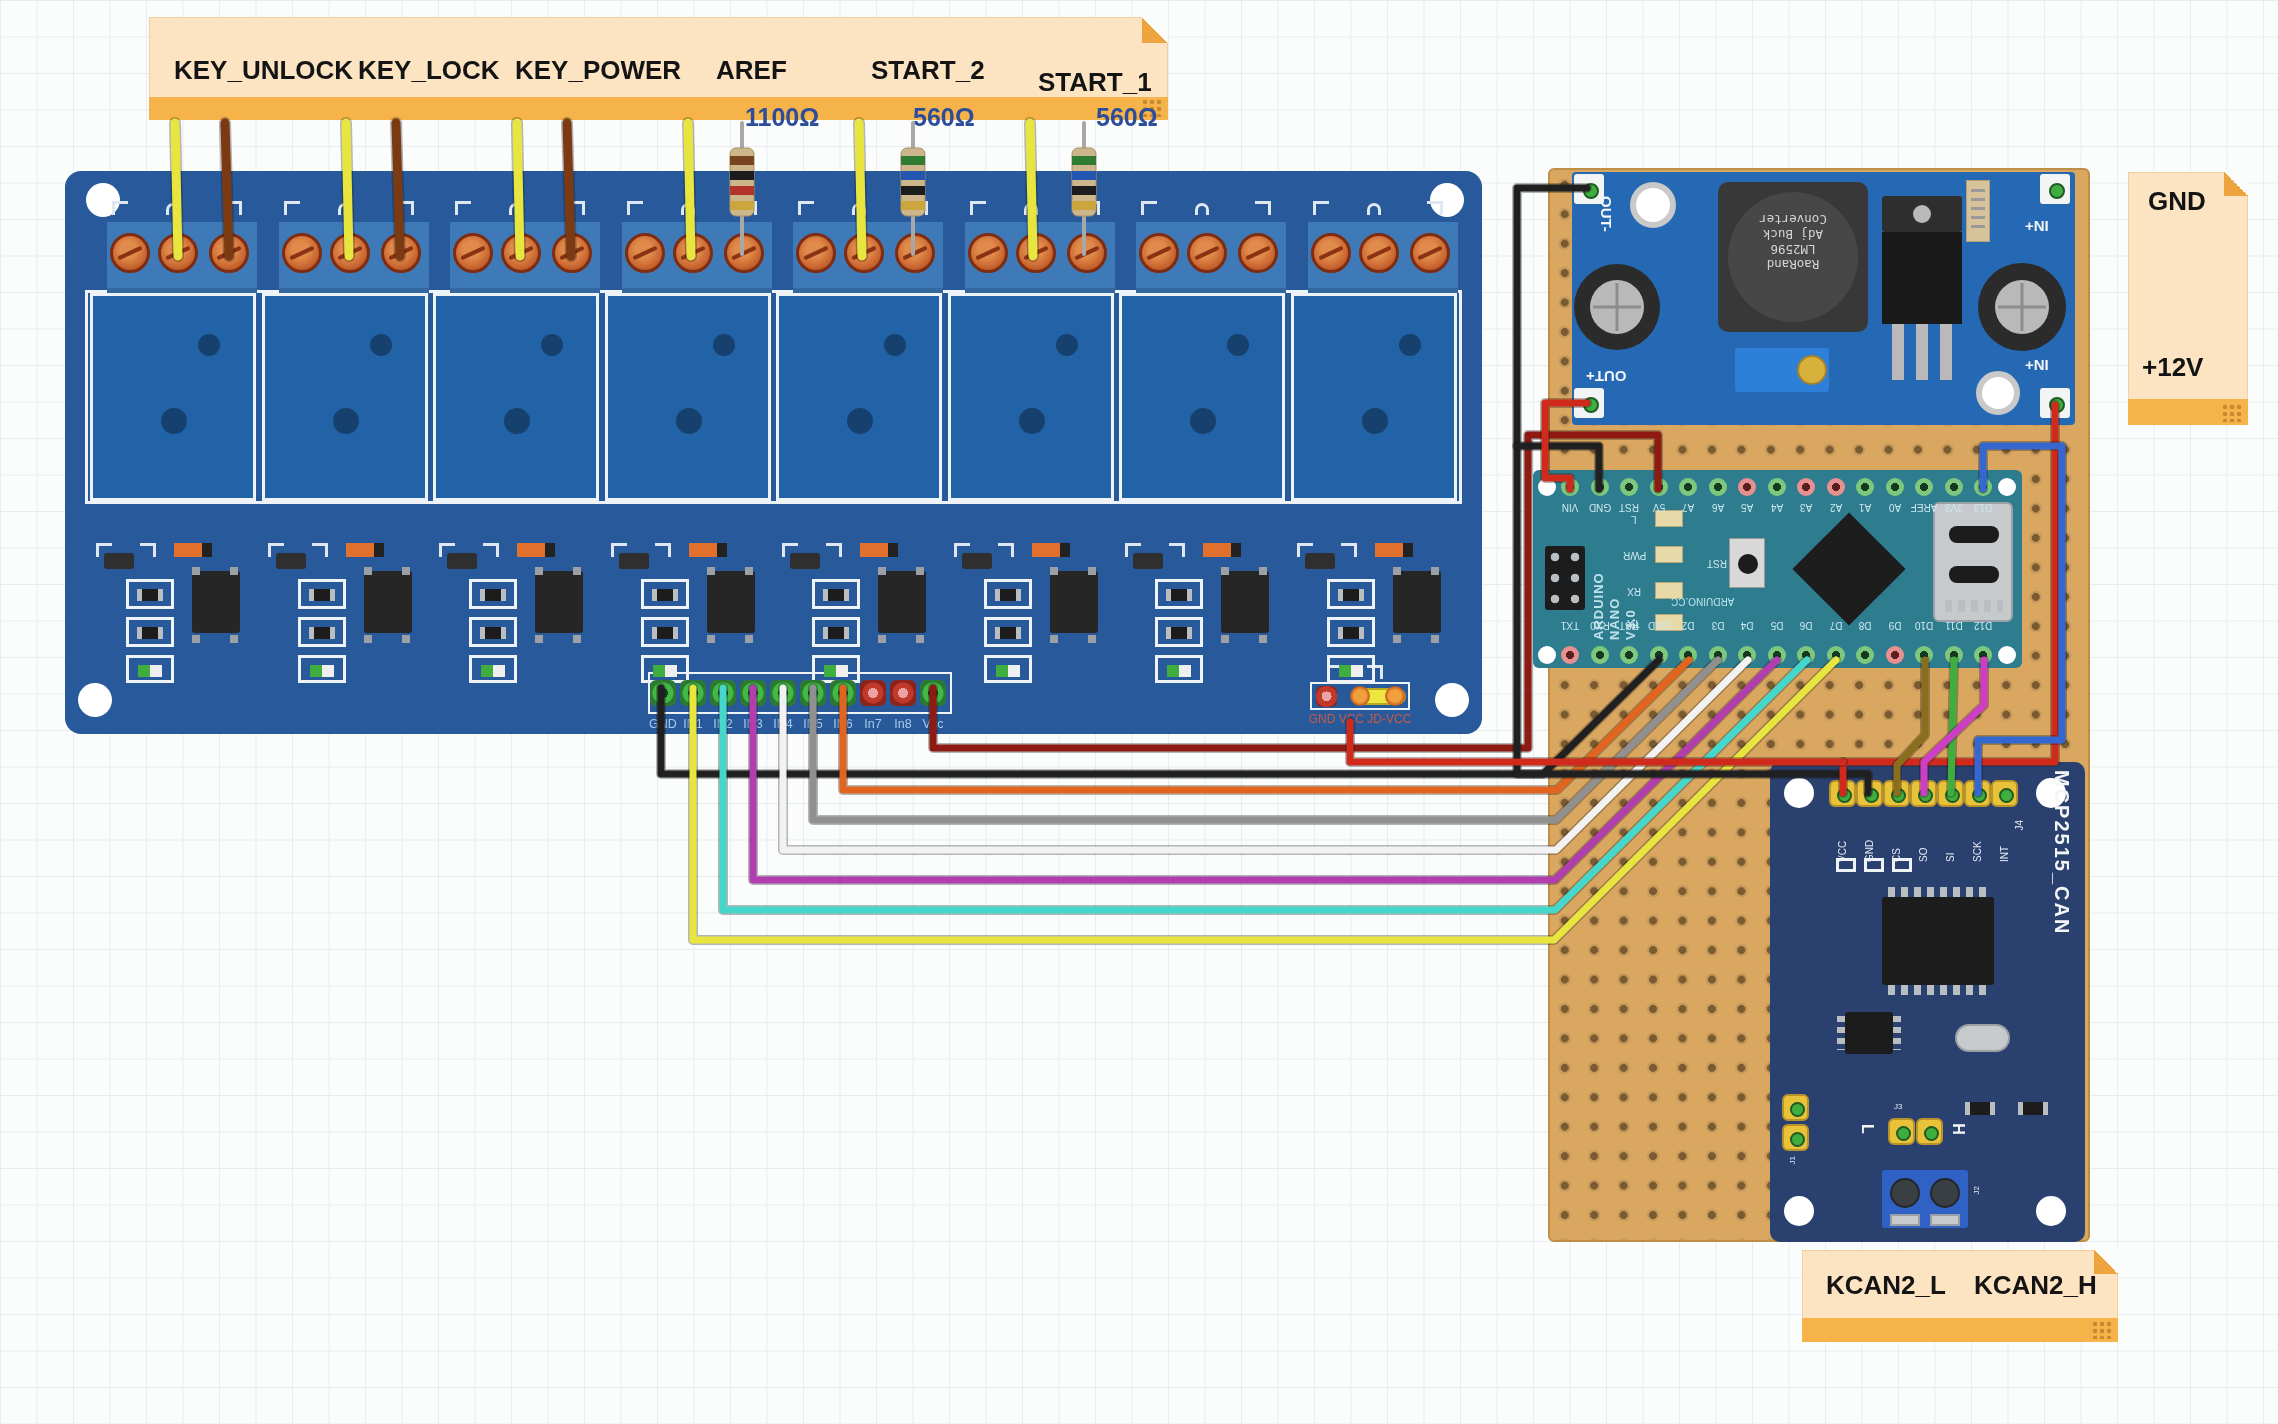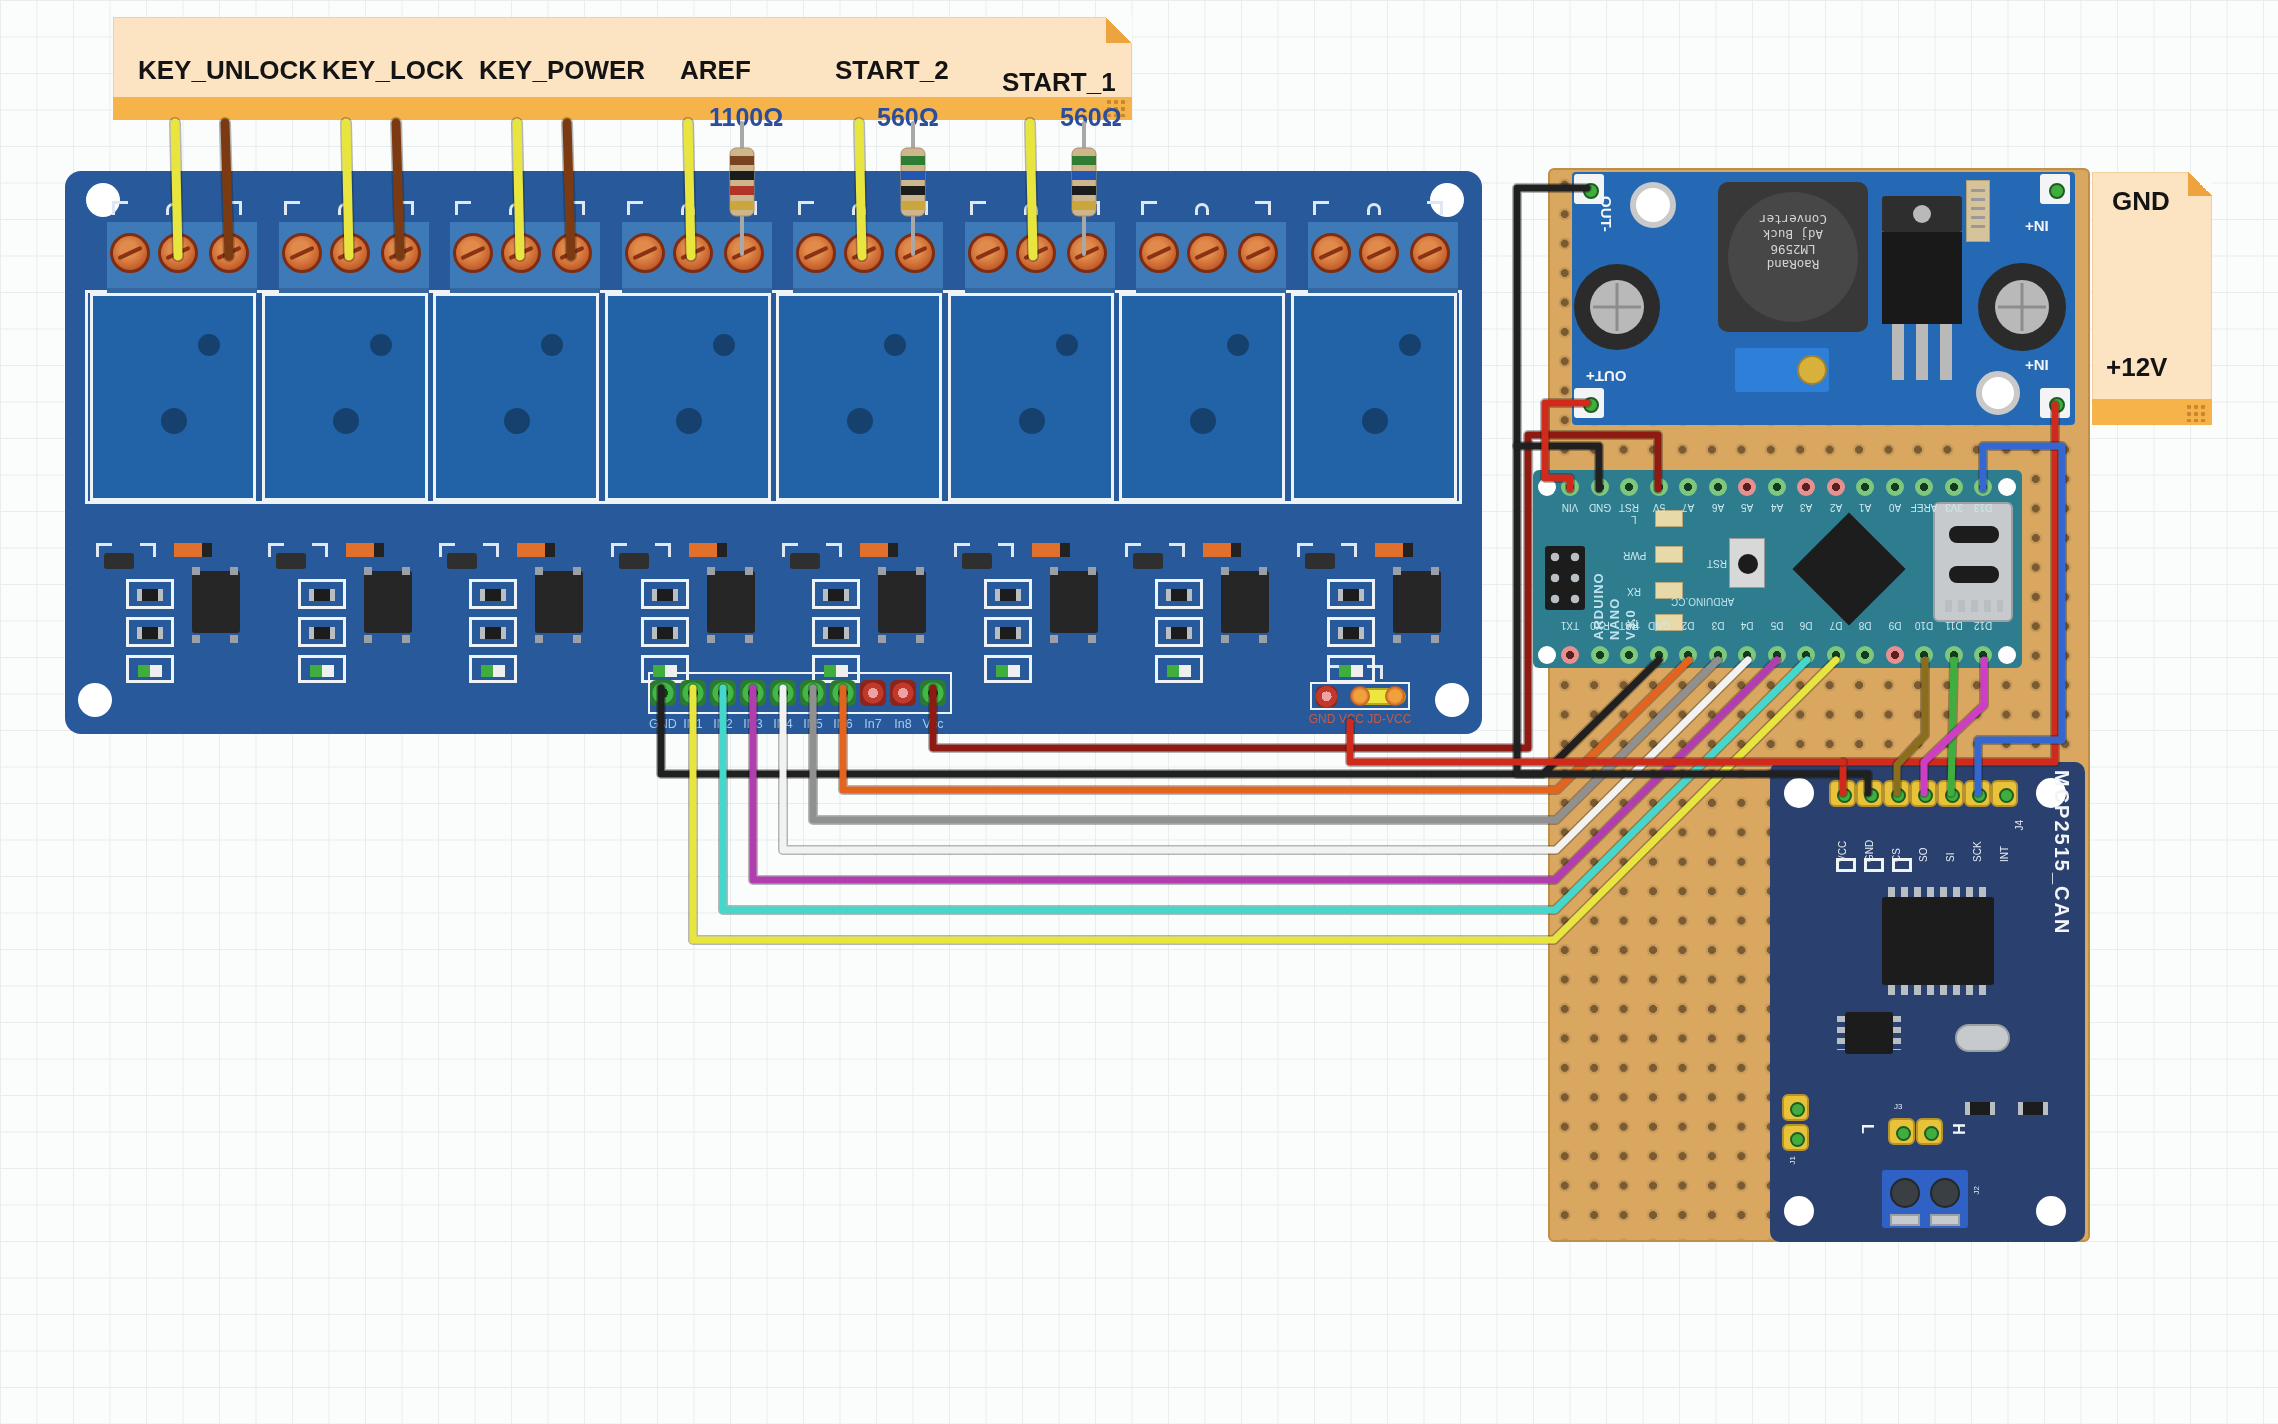--- a/index.html
+++ b/index.html
@@ -5,21 +5,21 @@
   html,body{margin:0;padding:0;background:#fbfcfc;font-family:"Liberation Sans",sans-serif;}
   #stage{position:relative;width:2278px;height:1424px;overflow:hidden;
     background-image:linear-gradient(#e9edf0 1px,transparent 1px),linear-gradient(90deg,#e9edf0 1px,transparent 1px);
     background-size:36.5px 36.5px;}
   .abs{position:absolute;box-sizing:border-box;}
   .flip{transform:rotate(180deg);}
   .rot90{transform:rotate(90deg);}
   .vtext{writing-mode:vertical-rl;transform:rotate(180deg);}
   .vtext2{writing-mode:vertical-rl;}
   
-  .note{background:#fce4c3;box-shadow:0 0 0 1px #f3cf9f inset;}
+  .note{background:#fce4c3;box-shadow:0 0 0 1px #f3cf9f inset;margin-left:36px;}
   .notebar{position:absolute;left:0;right:0;bottom:0;background:#f5b34a;}
   .fold{position:absolute;top:0;right:0;width:26px;height:26px;
     background:linear-gradient(225deg,#fbfcfc 0 50%,#eda43e 50% 100%);}
   .gripdots{position:absolute;right:4px;bottom:3px;width:22px;height:18px;
     background-image:radial-gradient(circle at 3px 3px,#c9882f 0 2px,transparent 2.6px);background-size:7px 7px;}
   .nlabel{font-size:26px;font-weight:700;color:#141414;white-space:nowrap;}
   .nvalue{font-size:25px;font-weight:700;color:#2b4d9a;white-space:nowrap;}
   
   #perfboard{background:#d9a760;border:2px solid #bf8f48;border-radius:6px;
     background-image:radial-gradient(circle at center,#7a5a30 0 4px,#c79a5b 4px 6px,transparent 6.5px);
@@ -558,20 +558,27 @@
     </div>
 
   <div class="abs note" style="left:2092px;top:172px;width:120px;height:253px;">
     <div class="notebar" style="height:26px;"></div>
     <div class="fold" style="width:24px;height:24px;"></div>
     <div class="gripdots"></div>
     <div class="abs nlabel" style="left:20px;top:14px;">GND</div>
     <div class="abs nlabel" style="left:14px;top:180px;">+12V</div>
   </div>
 
+  <div class="abs note" style="left:1766px;top:1250px;width:316px;height:92px;">
+    <div class="notebar" style="height:24px;"></div>
+    <div class="fold" style="width:24px;height:24px;"></div>
+    <div class="gripdots"></div>
+    <div class="abs nlabel" style="left:24px;top:20px;">KCAN2_L</div>
+    <div class="abs nlabel" style="left:172px;top:20px;">KCAN2_H</div>
+  </div>
 
   <svg id="wires" width="2278" height="1424" viewBox="0 0 2278 1424">
       <polyline points="178,256 175,123" fill="none" stroke="rgba(20,20,20,0.30)" stroke-width="12" stroke-linecap="round" stroke-linejoin="round"></polyline>
       <polyline points="178,256 175,123" fill="none" stroke="#e9e53f" stroke-width="9" stroke-linecap="round" stroke-linejoin="round"></polyline>
       <polyline points="229,256 225,123" fill="none" stroke="rgba(20,20,20,0.30)" stroke-width="12" stroke-linecap="round" stroke-linejoin="round"></polyline>
       <polyline points="229,256 225,123" fill="none" stroke="#7c3a12" stroke-width="9" stroke-linecap="round" stroke-linejoin="round"></polyline>
       <polyline points="349,256 346,123" fill="none" stroke="rgba(20,20,20,0.30)" stroke-width="12" stroke-linecap="round" stroke-linejoin="round"></polyline>
       <polyline points="349,256 346,123" fill="none" stroke="#e9e53f" stroke-width="9" stroke-linecap="round" stroke-linejoin="round"></polyline>
       <polyline points="400,256 396,123" fill="none" stroke="rgba(20,20,20,0.30)" stroke-width="12" stroke-linecap="round" stroke-linejoin="round"></polyline>
       <polyline points="400,256 396,123" fill="none" stroke="#7c3a12" stroke-width="9" stroke-linecap="round" stroke-linejoin="round"></polyline>

